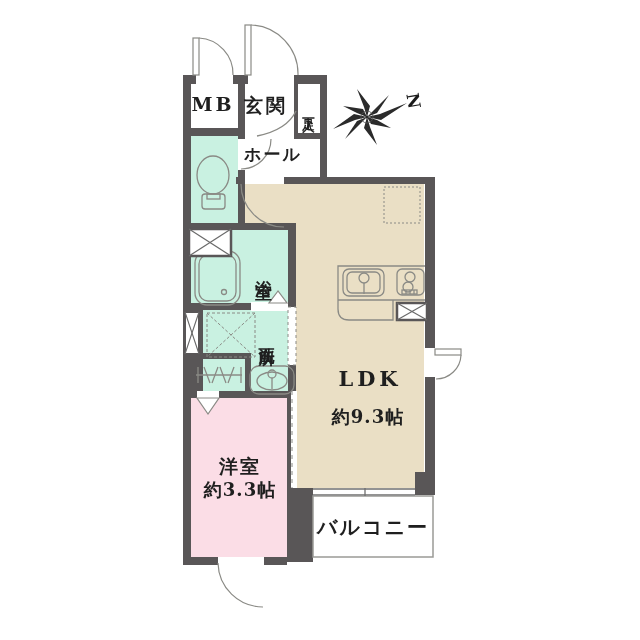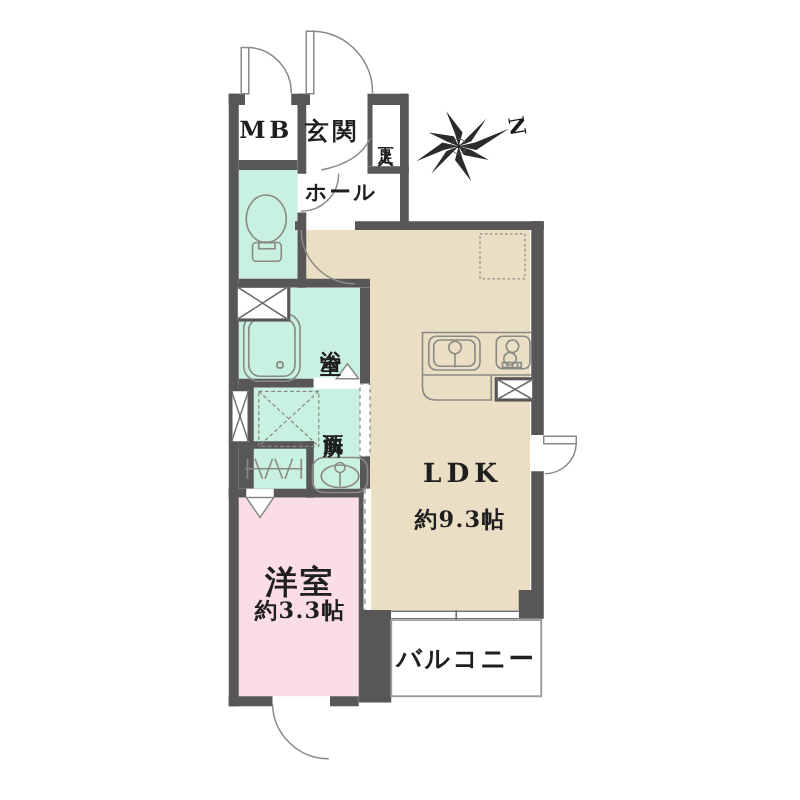--- a/index.html
+++ b/index.html
@@ -10,21 +10,21 @@
        white-space:nowrap;line-height:1.05;text-align:center;font-weight:bold;}
   .vert{writing-mode:vertical-rl;text-orientation:upright;}
   .lbl-mb{font-size:19px;letter-spacing:3px;}
   .lbl-genkan{font-size:19px;letter-spacing:3px;}
   .lbl-shoe{font-size:12.5px;letter-spacing:1px;}
   .lbl-hall{font-size:17px;letter-spacing:2px;}
   .lbl-bath{font-size:17px;letter-spacing:4px;}
   .lbl-wash{font-size:16px;letter-spacing:1px;}
   .lbl-ldk{font-size:21px;letter-spacing:4px;}
   .lbl-ldk-size{font-size:18px;letter-spacing:1px;}
-  .lbl-west{font-size:26px;letter-spacing:2px;}
+  .lbl-west{font-size:19px;letter-spacing:2px;}
   .lbl-west-size{font-size:18px;letter-spacing:1px;}
   .lbl-balcony{font-size:20px;letter-spacing:2px;}
 </style>
 </head>
 <body>
 
 <div class="canvas">
   <svg width="640" height="640" viewBox="0 0 640 640">
 
     <g>

